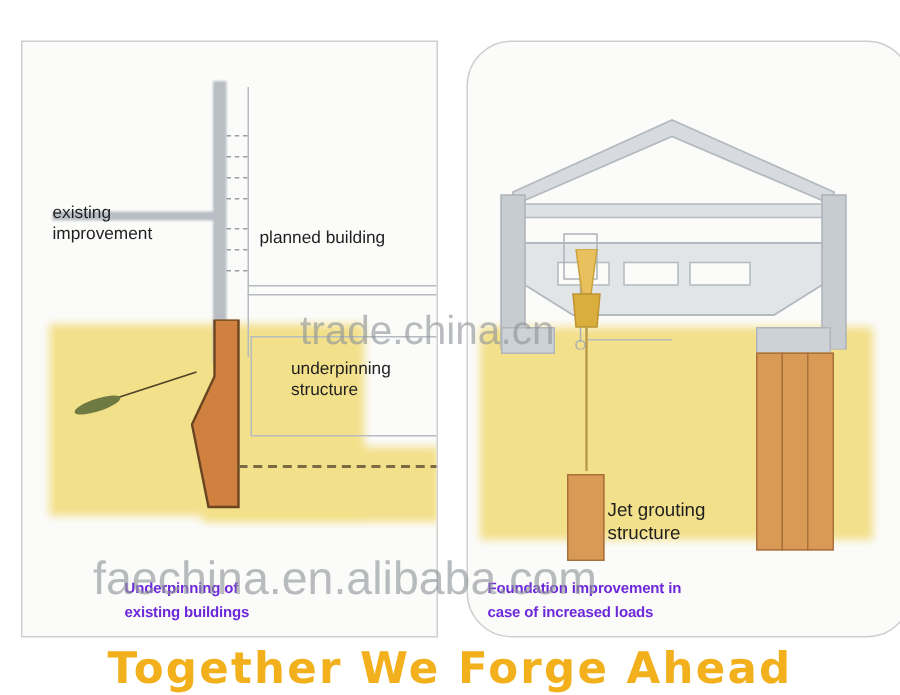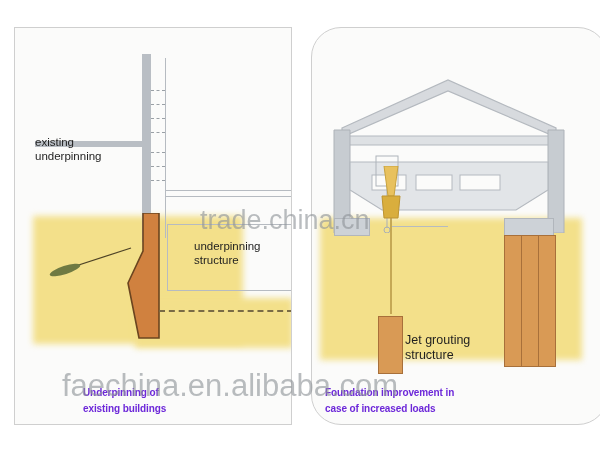--- a/index.html
+++ b/index.html
@@ -156,21 +156,22 @@
       <svg style="position:absolute; left:28px; top:210px;" width="95" height="45">
         <line x1="8" y1="36" x2="88" y2="10" stroke="#4e4326" stroke-width="1.2"></line>
         <ellipse cx="22" cy="32" rx="16" ry="4.2" fill="#6f7a42" transform="rotate(-18 22 32)"></ellipse>
       </svg>
 
       <div class="solid-h" style="left:152px; top:196px; width:126px;"></div>
       <div class="solid-h" style="left:152px; top:262px; width:126px;"></div>
       <div class="solid-v" style="left:152px; top:196px; height:66px;"></div>
 
       <div class="dlabel" style="left:20px; top:108px;">existing
-underpinning</div>
+improvement</div>
+      <div class="dlabel" style="left:158px; top:125px;">planned building</div>
       <div class="dlabel" style="left:160px; top:212px;margin-left:19px;">underpinning
 structure</div>
 
       <div class="caption" style="left:68px; top:357px;">Underpinning of
 existing buildings</div>
     </div>
   </div>
 
   <div class="panel" id="panel-right">
     <div class="panel-inner">
@@ -223,14 +224,17 @@
 structure</div>
 
       <div class="caption" style="left:13px; top:357px;">Foundation improvement in
 case of increased loads</div>
     </div>
   </div>
 
   <div class="wm" id="wm-mid">faechina.en.alibaba.com</div>
   <div class="wm" id="wm-top">trade.china.cn</div>
 
+  <div id="banner">
+    <div id="banner-text">Together We Forge Ahead</div>
+  </div>
 
 </div>
 
 </body></html>

